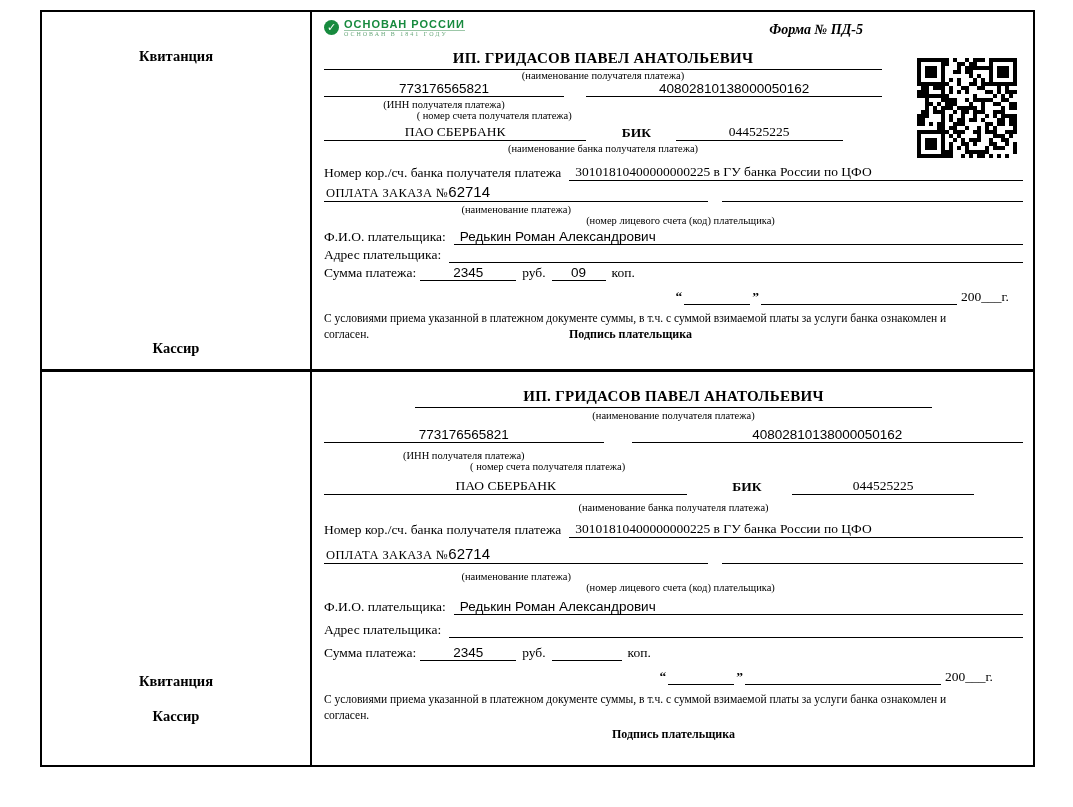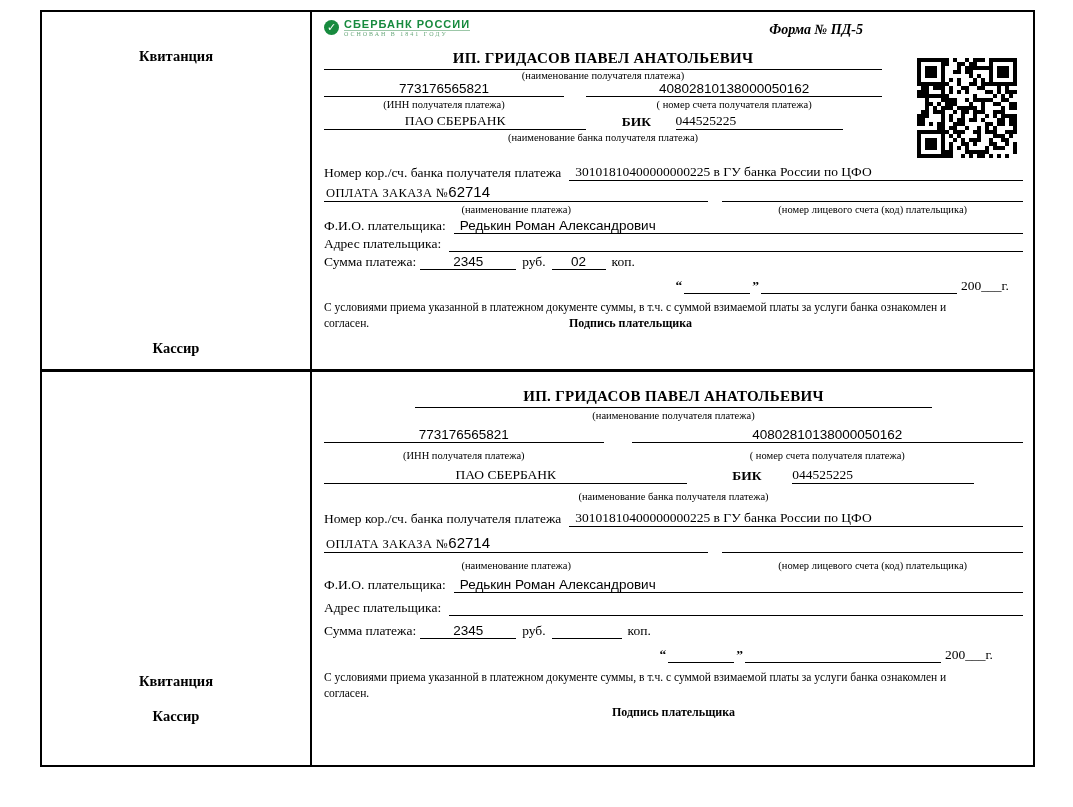--- a/index.html
+++ b/index.html
@@ -34,40 +34,40 @@
   .content-left { width:558px; }
   .qr-wrap { margin-left:auto; width:112px; padding-top:8px; display:flex; justify-content:center; }
   .qr { position:relative; width:100px; height:100px; background:#fff; }
   .qr i { position:absolute; width:4px; height:4px; background:#000; }
 
   .title { font-weight:bold; font-size:15px; text-align:center; letter-spacing:.3px;
            border-bottom:1px solid #000; padding-bottom:2px; }
   .roomy .title { width:74%; margin:0 auto 2px; }
 
   .caption { font-size:10.5px; text-align:center; }
-  .cap-row { display:flex; margin-bottom:3px; }
+  .cap-row { display:flex; margin-bottom:3px;flex-direction:column; }
 
   .line { display:flex; align-items:flex-end; margin-bottom:2px; }
   .roomy .line { margin-bottom:7px; }
   .roomy .cap-row { margin-bottom:6px; }
 
   .underlined { border-bottom:1px solid #000; }
   .blank { height:14px; display:inline-block; }
   .filled { font-family:"Liberation Sans", sans-serif; }
 
   .v-inn { width:43%; text-align:center; }
   .v-acc { width:53%; margin-left:4%; text-align:center; }
   .c-inn { width:43%; }
   .c-acc { width:53%; margin-left:4%; }
   .roomy .v-inn, .roomy .c-inn { width:40%; }
   .roomy .v-acc, .roomy .c-acc { width:56%; }
 
   .v-bank { width:47%; text-align:center; }
   .l-bik  { width:10%; margin-left:4%; text-align:center; font-weight:bold; }
-  .v-bik  { width:30%; margin-left:2%; }
+  .v-bik  { width:30%; margin-left:2%; text-align:center; }
   .roomy .v-bank { width:52%; }
   .roomy .l-bik  { width:9%; }
   .roomy .v-bik  { width:26%; }
 
   .corr-row { margin-top:6px; }
   .lbl { white-space:nowrap; }
   .grow { flex:1; margin-left:8px; padding-left:6px; }
 
   .v-payname { width:55%; padding-left:2px; }
   .payname-prefix { font-size:12.5px; letter-spacing:.4px; }
@@ -103,21 +103,21 @@
     <div class="stub stub-top">
       <div class="stub-label">Квитанция</div>
       <div class="stub-label">Кассир</div>
     </div>
     <div class="main">
 
       <div class="header-row">
         <div class="logo">
           <span class="logo-mark">✓</span>
           <span class="logo-texts">
-            <span class="logo-name">СБЕРБАНК РОССИИ</span>
+            <span class="logo-name">ОСНОВАН РОССИИ</span>
             <span class="logo-sub">ОСНОВАН В 1841 ГОДУ</span>
           </span>
         </div>
         <div class="form-number">Форма № ПД-5</div>
       </div>
 
       <div class="content-with-qr">
         <div class="content-left">
           <div class="title">ИП. ГРИДАСОВ ПАВЕЛ АНАТОЛЬЕВИЧ</div>
           <div class="caption">(наименование получателя платежа)</div>
@@ -496,21 +496,21 @@
         <span class="underlined filled grow">Редькин Роман Александрович</span>
       </div>
       <div class="line">
         <span class="lbl">Адрес плательщика:</span>
         <span class="underlined filled grow blank"></span>
       </div>
       <div class="line">
         <span class="lbl">Сумма платежа:</span>
         <span class="underlined filled v-sum">2345</span>
         <span class="l-rub">руб.</span>
-        <span class="underlined filled v-kop">02</span>
+        <span class="underlined filled v-kop">09</span>
         <span class="l-kop">коп.</span>
       </div>
 
       <div class="line date-row">
         <span class="q">“</span>
         <span class="underlined blank dq"></span>
         <span class="q">”</span>
         <span class="underlined blank dlong"></span>
         <span class="year">200___г.</span>
       </div>

